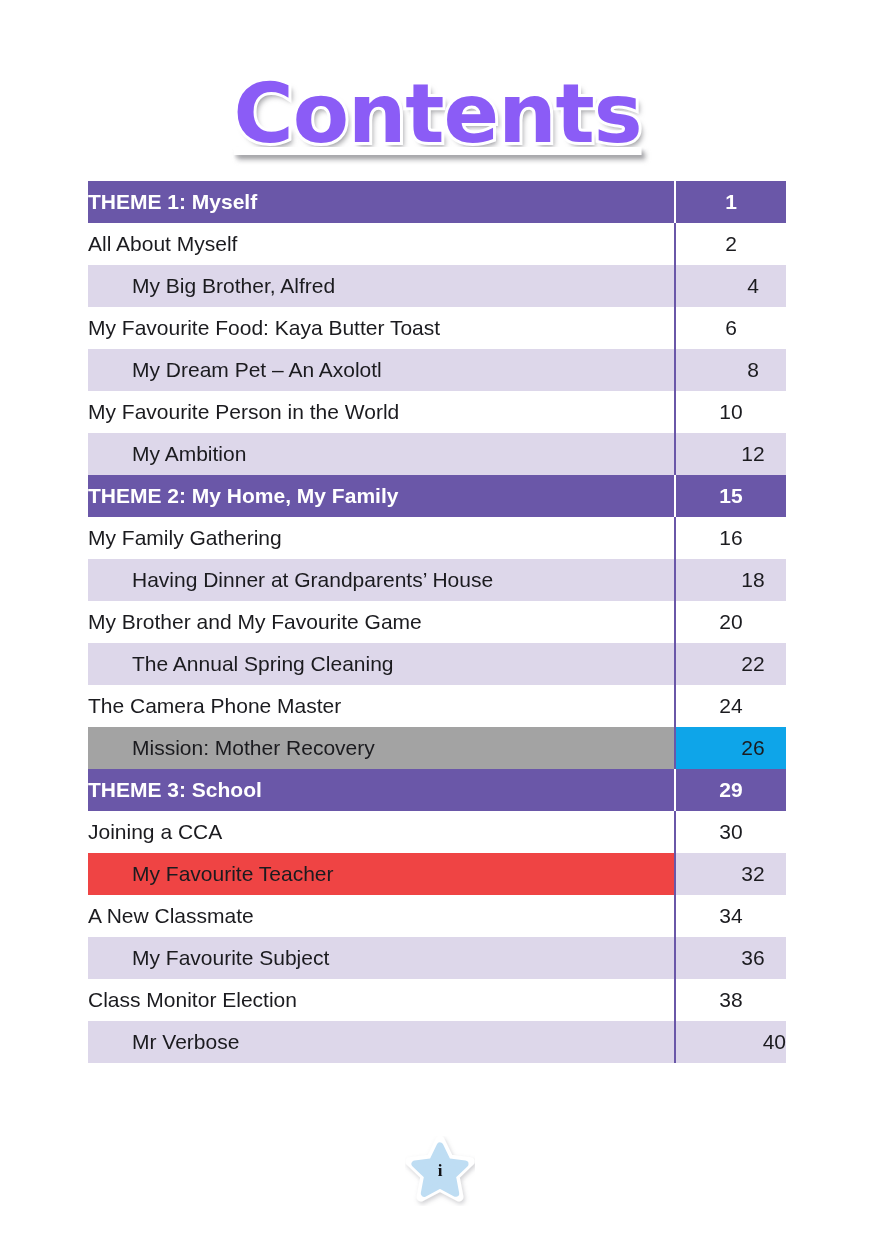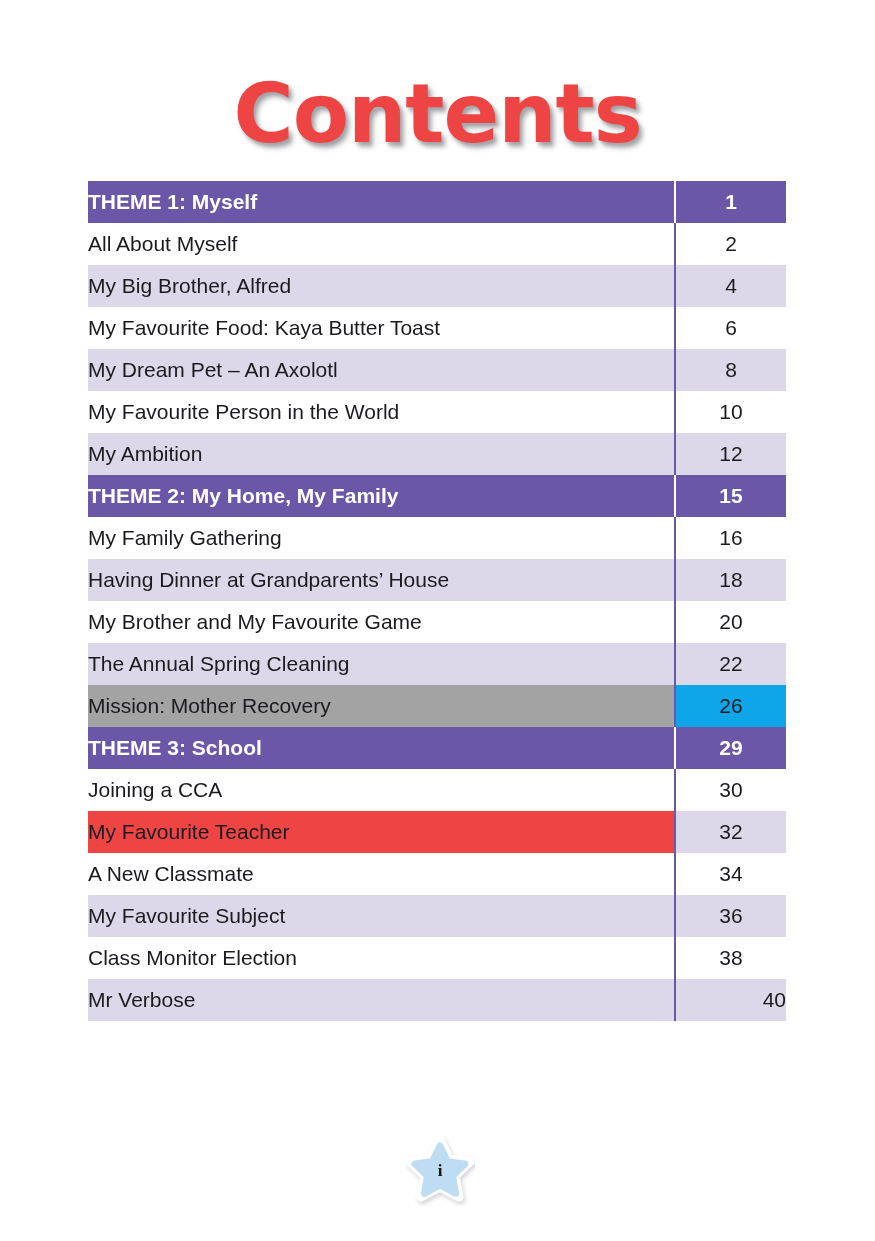--- a/index.html
+++ b/index.html
@@ -57,21 +57,21 @@
     line-height: 1.1;
   }
   .col-title { width: 586px; }
   .col-gap   { width: 2px; padding:0; }
   .col-page  { width: 110px; text-align: center; }
 
   .row-title-cell { padding-left: 9px; }
 
   
   tr.row-odd  td { background: #ffffff; }
-  tr.row-even td { background: #DDD7EA; }
+  tr.row-even td { background: #DDD7EA; padding-left: 44px; }
 
   tr.row-odd td.col-gap,
   tr.row-even td.col-gap { background: #6A57A8; }
 
   
   tr.theme-row td {
     background: #6A57A8;
     color: #ffffff;
     font-weight: bold;
     font-size: 21px;
@@ -103,21 +103,21 @@
     font-family: "Liberation Serif", serif;
     font-size: 17px;
     font-weight: bold;
     color: #111114;
   }
 </style>
 </head>
 <body>
 
 <div class="page-title-wrap">
-  <span class="page-title" style="color: #ef4444;">Contents</span>
+  <span class="page-title" style="color: #8b5cf6; text-decoration: underline;">Contents</span>
 </div>
 
 <table class="toc">
   <tbody>
       <tr class="theme-row">
         <td class="col-title row-title-cell" style="background: rgb(106, 87, 168);">THEME 1: Myself</td>
         <td class="col-gap"></td>
         <td class="col-page" style="background: rgb(106, 87, 168);">1</td>
       </tr>
       <tr class="row-odd">
@@ -167,20 +167,25 @@
       </tr>
       <tr class="row-odd">
         <td class="col-title row-title-cell">My Brother and My Favourite Game</td>
         <td class="col-gap" style="background: rgb(106, 87, 168);"></td>
         <td class="col-page">20</td>
       </tr>
       <tr class="row-even">
         <td class="col-title row-title-cell" style="background: rgb(221, 215, 234);">The Annual Spring Cleaning</td>
         <td class="col-gap" style="background: rgb(106, 87, 168);"></td>
         <td class="col-page" style="background: rgb(221, 215, 234); margin-left: 32px;">22</td>
+      </tr>
+      <tr class="row-odd">
+        <td class="col-title row-title-cell">The Camera Phone Master</td>
+        <td class="col-gap" style="background: rgb(106, 87, 168);"></td>
+        <td class="col-page">24</td>
       </tr>
       <tr class="row-even">
         <td class="col-title row-title-cell" style="background: #a3a3a3;">Mission: Mother Recovery</td>
         <td class="col-gap" style="background: rgb(106, 87, 168);"></td>
         <td class="col-page" style="background: #0ea5e9;">26</td>
       </tr>
       <tr class="theme-row">
         <td class="col-title row-title-cell" style="background: rgb(106, 87, 168);">THEME 3: School</td>
         <td class="col-gap"></td>
         <td class="col-page" style="background: rgb(106, 87, 168);">29</td>

